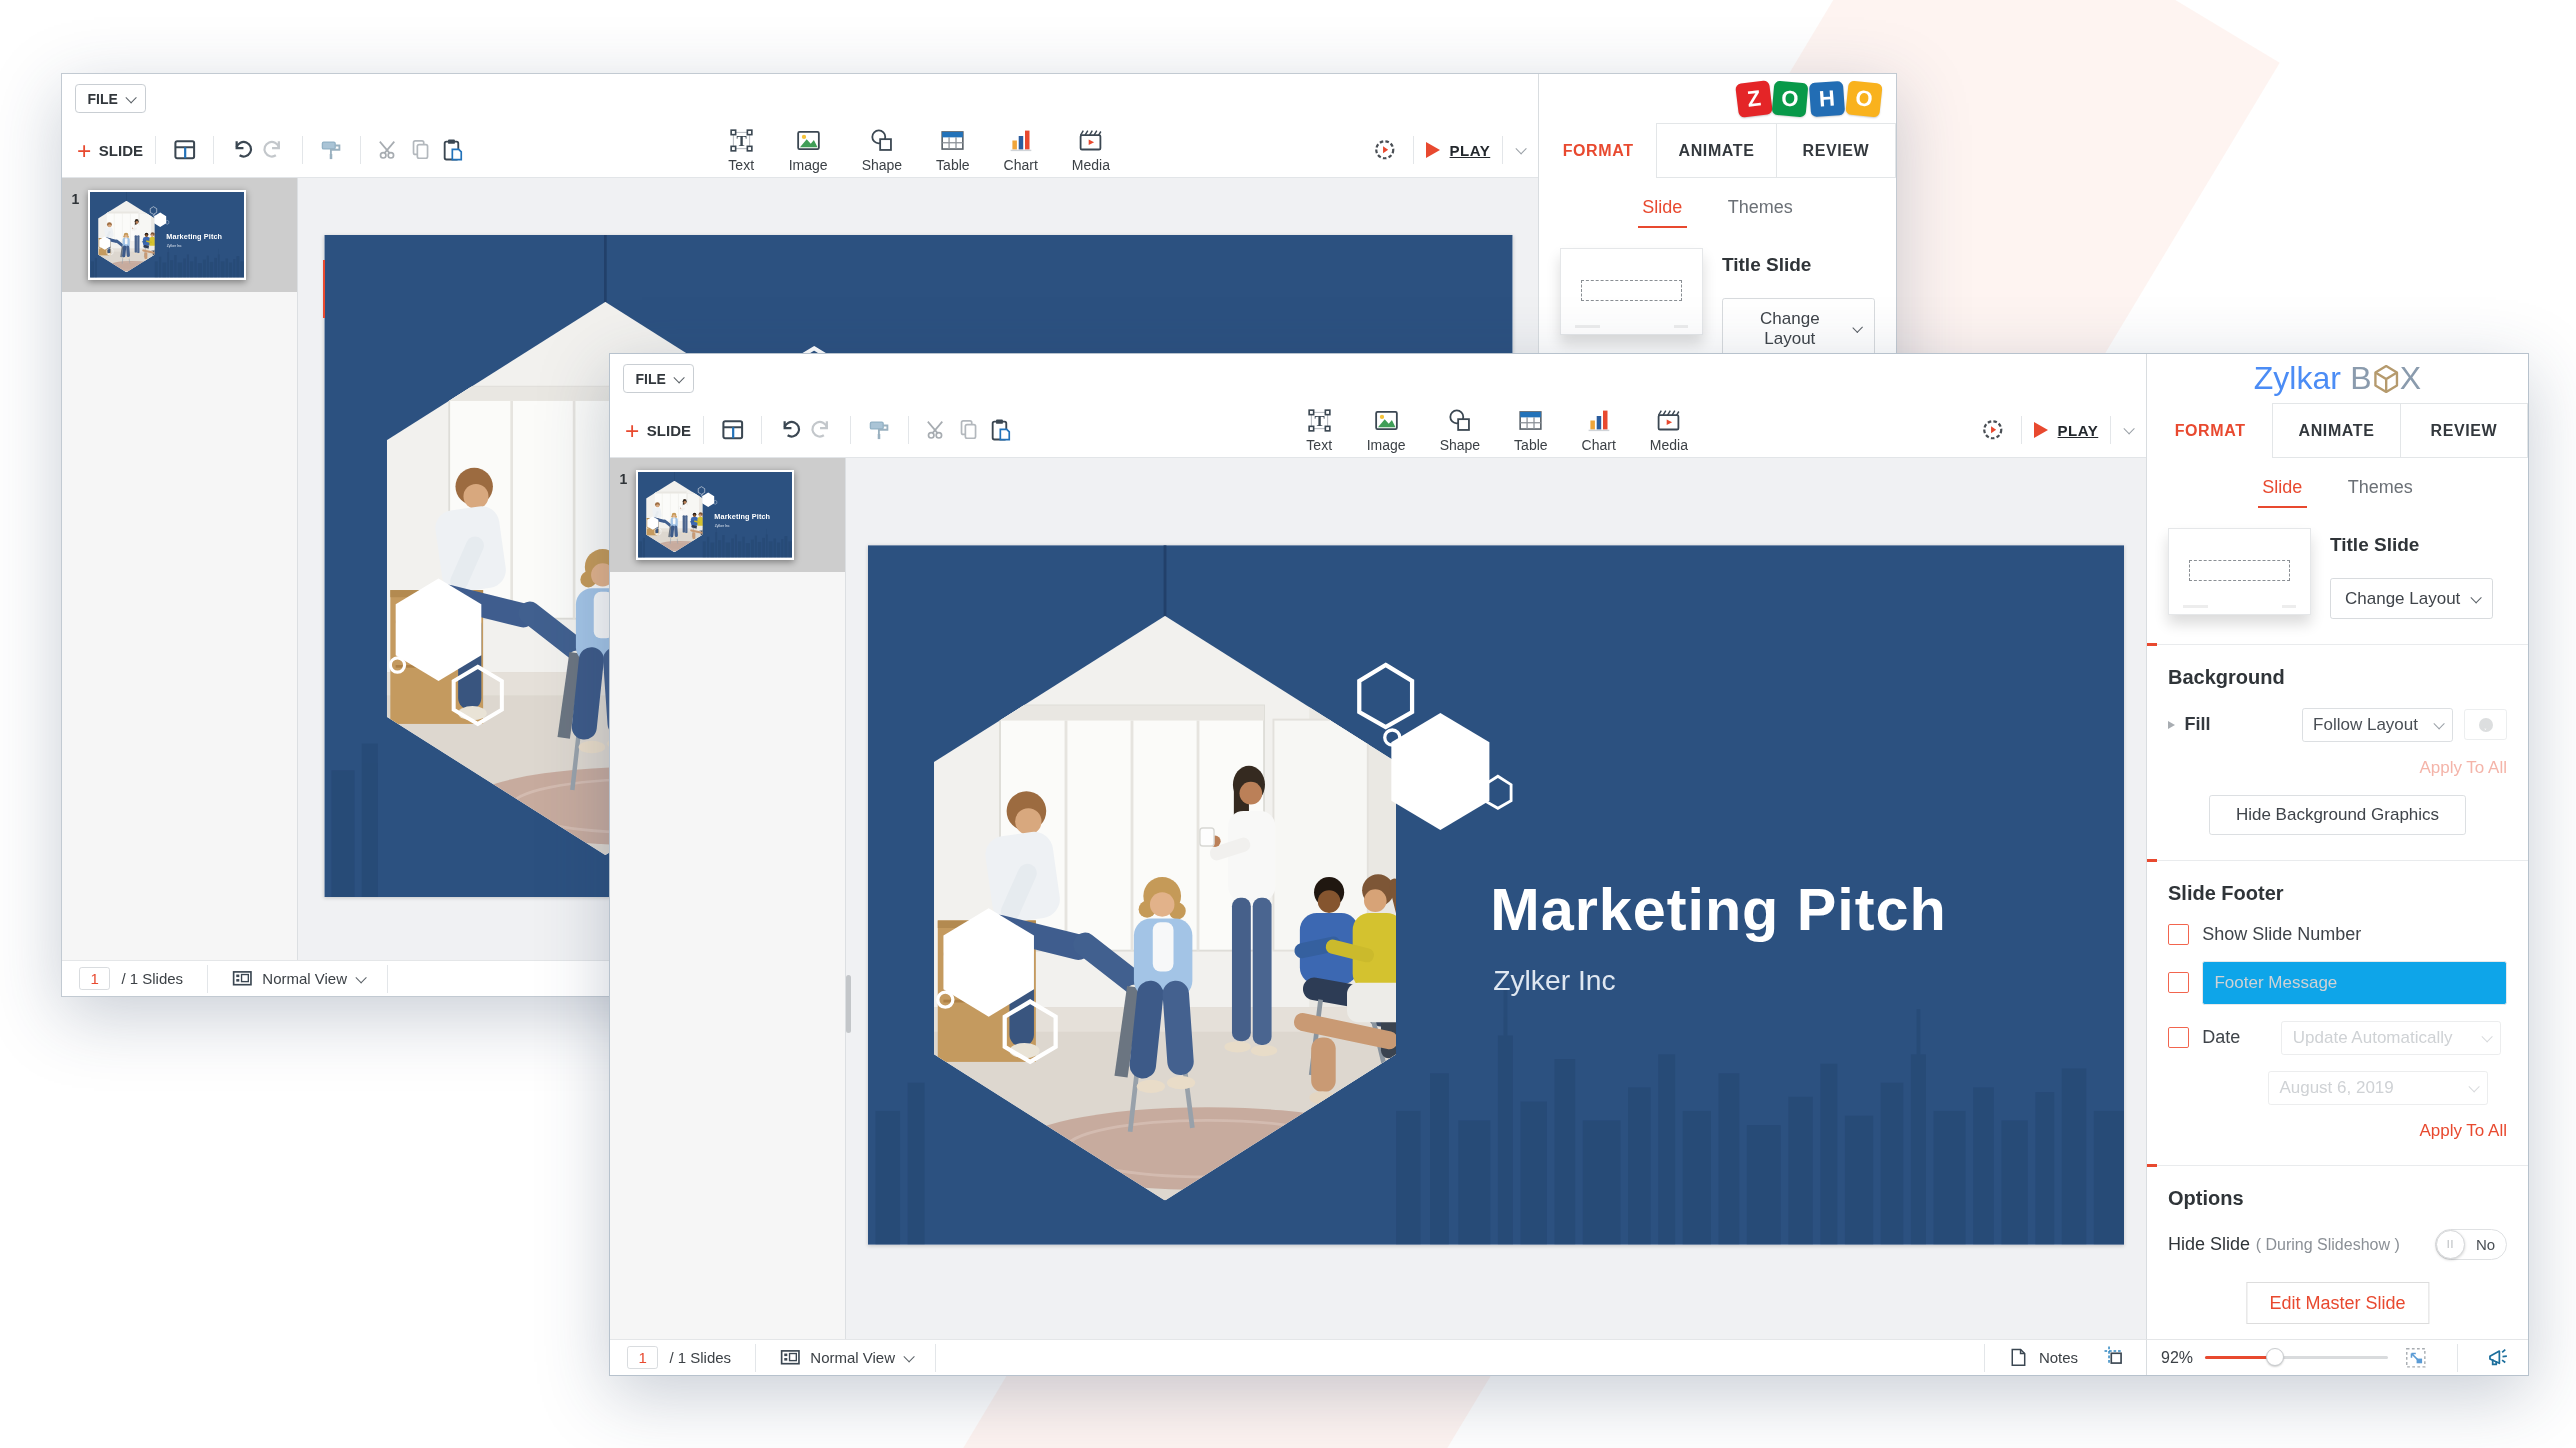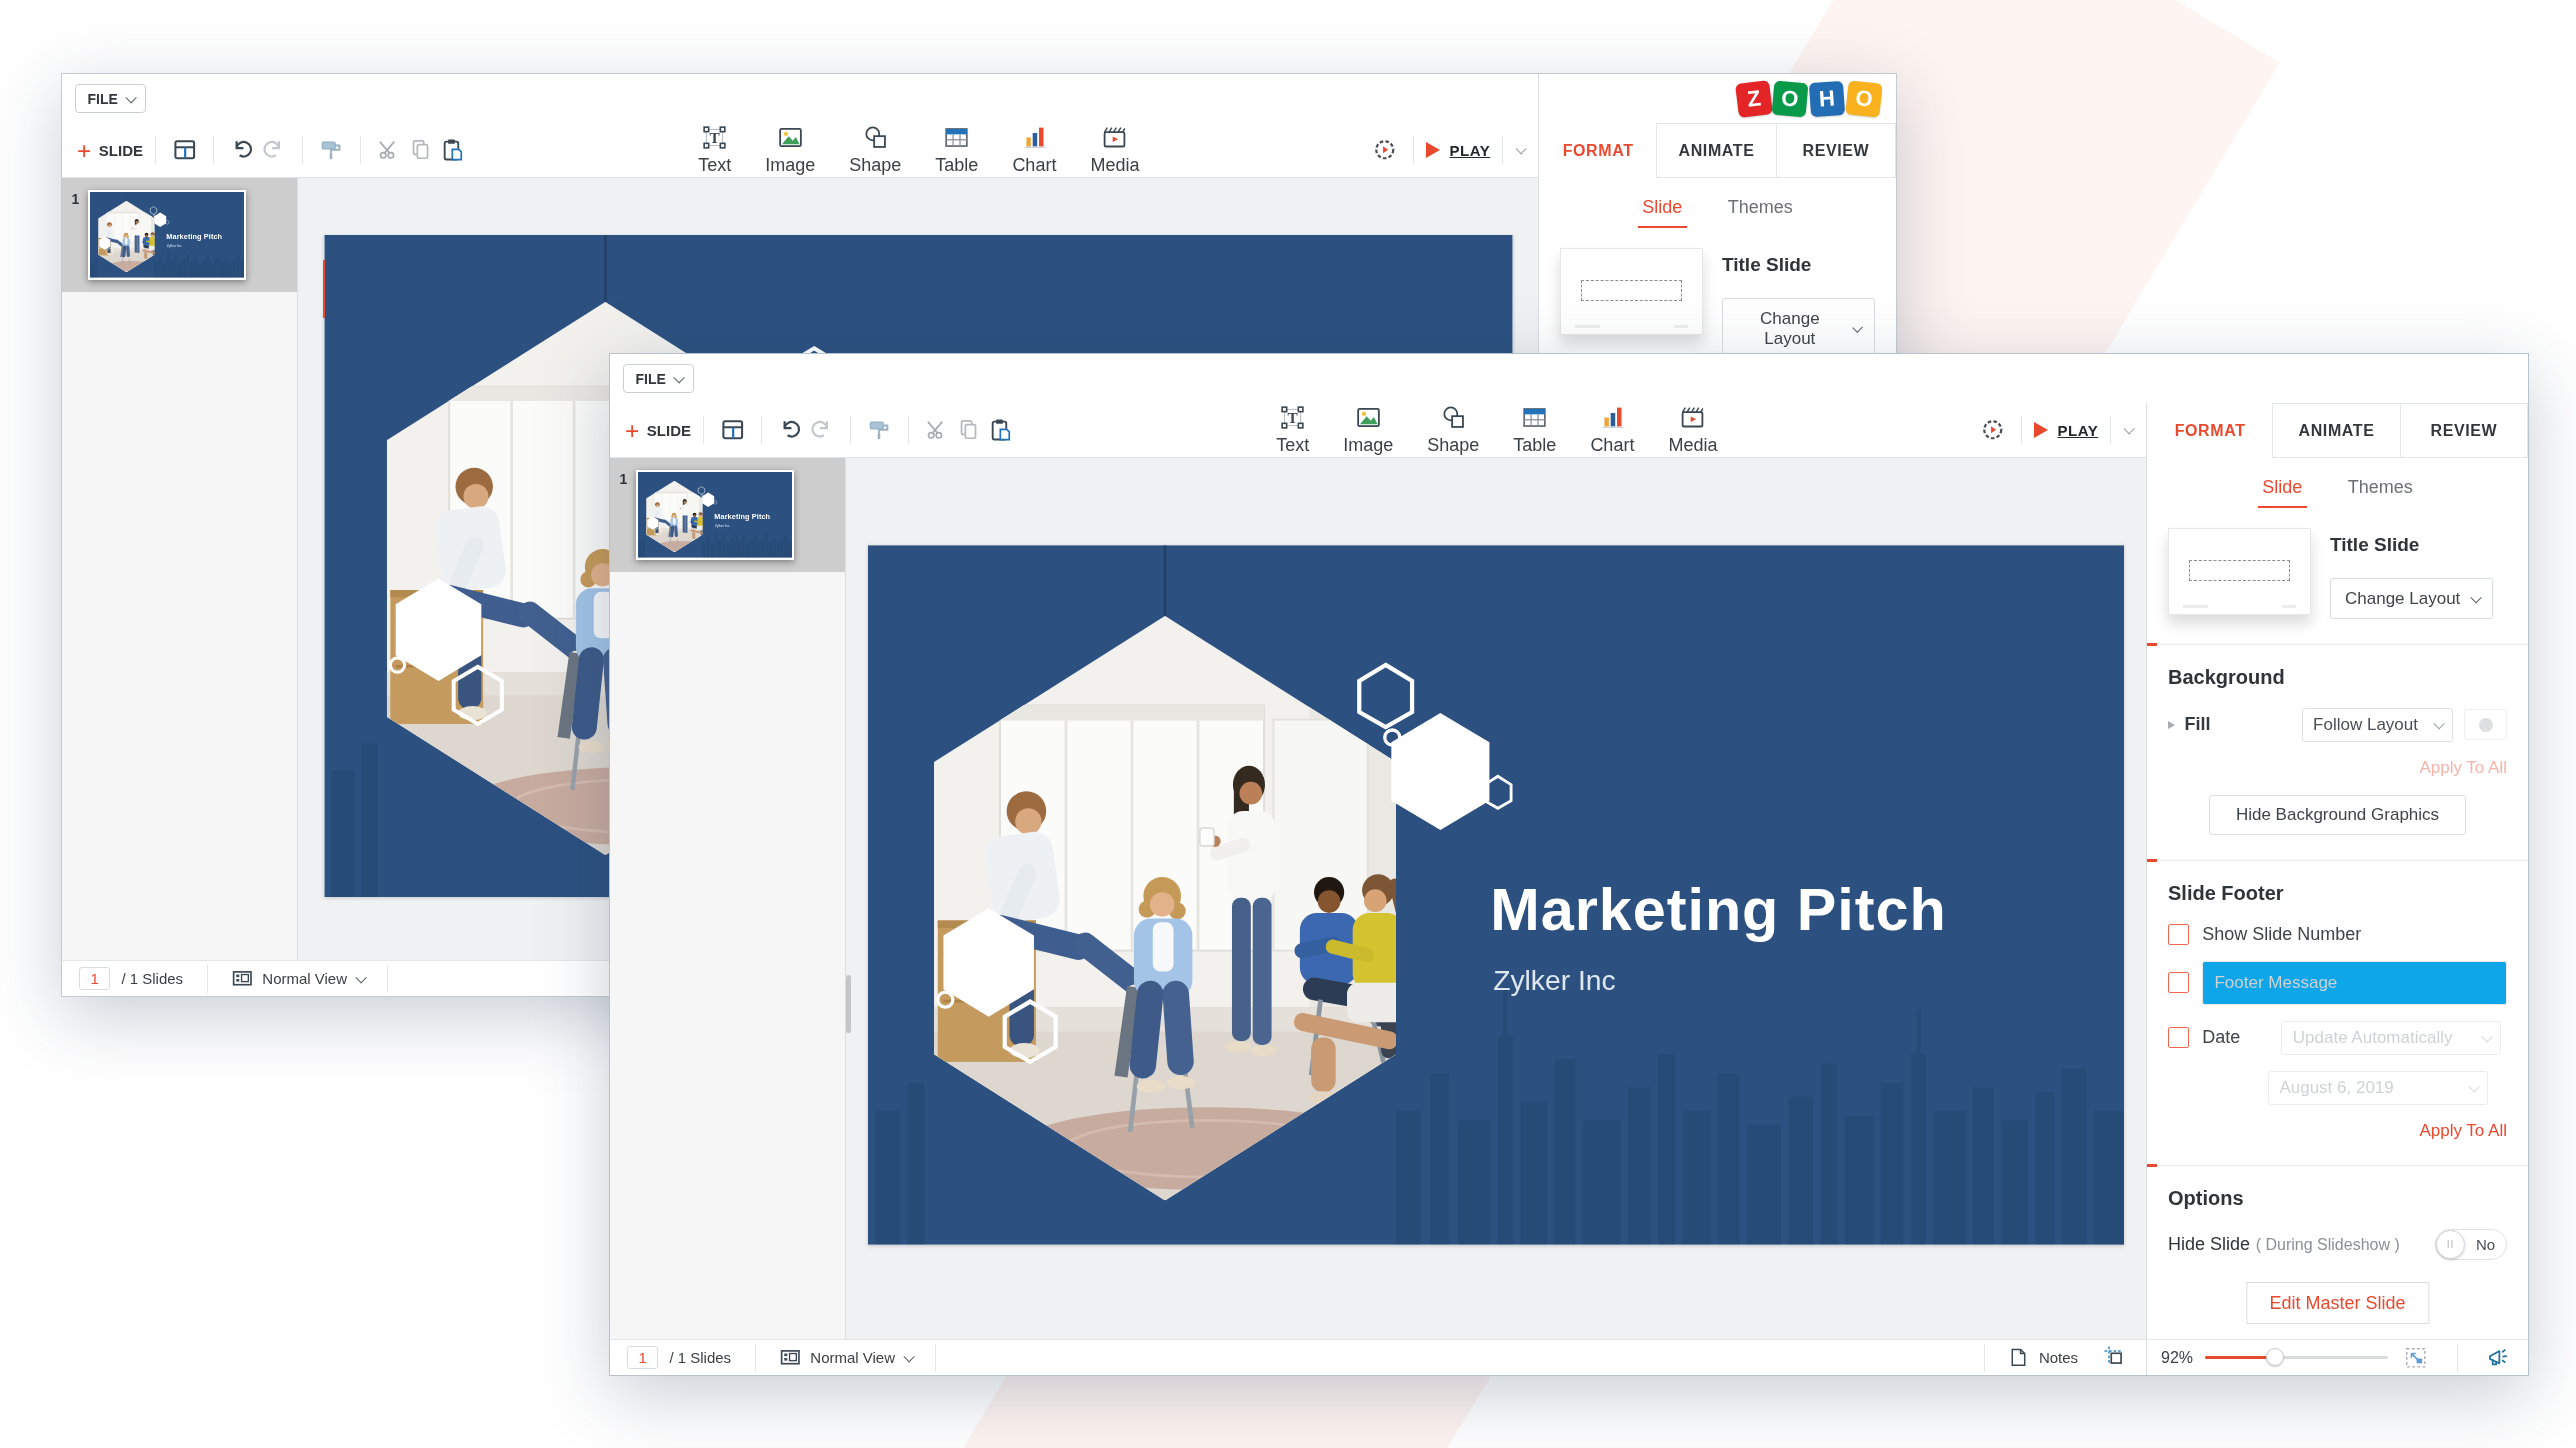--- a/index.html
+++ b/index.html
@@ -29,21 +29,21 @@
   .toolbar-row { grid-column:1; grid-row:2; display:flex; align-items:center; padding:0 15px;
     border-bottom:0.9px solid #e2e5e8; }
   .tb-left { display:flex; align-items:center; }
   .tb-slide { display:flex; align-items:center; gap:7.5px; font-size:15px; font-weight:700; color:#32373c; cursor:pointer; }
   .plus { color:#e8492f; font-size:24.5px; font-weight:400; line-height:19px; }
   .vdiv { width:0.9px; height:28px; background:#e3e6e9; margin:0 12.3px; }
   .icon-btn { width:32px; height:32px; display:flex; align-items:center; justify-content:center; cursor:pointer; }
   .icon-btn svg { width:25.5px; height:25.5px; }
 
   .insert-group { display:flex; gap:34px; margin:0 auto; }
-  .insert-item { display:flex; flex-direction:column; align-items:center; gap:3.8px; font-size:18px; color:#3c4146; cursor:pointer; }
+  .insert-item { display:flex; flex-direction:column; align-items:center; gap:3.8px; font-size:14px; color:#3c4146; cursor:pointer; }
   .insert-item svg { width:27px; height:27px; }
 
   .tb-right { display:flex; align-items:center; }
   .play-btn { display:flex; align-items:center; gap:9.4px; font-size:15px; font-weight:700; color:#23282d;
     letter-spacing:0.5px; cursor:pointer;text-decoration:underline; }
   .play-tri { width:0; height:0; border-left:14px solid #e8492f; border-top:8.5px solid transparent;
     border-bottom:8.5px solid transparent; }
 
   
   .win-body { grid-column:1; grid-row:3; display:flex; min-height:0; }
@@ -721,20 +721,30 @@
           </svg>
         <span>Notes</span>
       </div>
       <div class="guides-btn">
         <svg viewBox="0 0 24 24" width="22.6" height="22.6">
             <use href="#ic-guides"></use>
           </svg>
       </div>
     </div>
 
+    <div class="p-logo">
+      <div class="zylkar-logo">
+        <span class="zylkar-word">Zylkar</span>
+        <span class="zylkar-bx">B</span>
+        <svg class="zylkar-cube" viewBox="0 0 24 26">
+            <use href="#ic-cube"></use>
+          </svg>
+        <span class="zylkar-bx">X</span>
+      </div>
+    </div>
     <div class="p-tabs">
       <div class="tab active">FORMAT</div>
       <div class="tab boxed">ANIMATE</div>
       <div class="tab boxed">REVIEW</div>
     </div>
 
     <div class="p-content">
       <div class="subtabs">
         <span class="subtab active">Slide</span>
         <span class="subtab">Themes</span>

